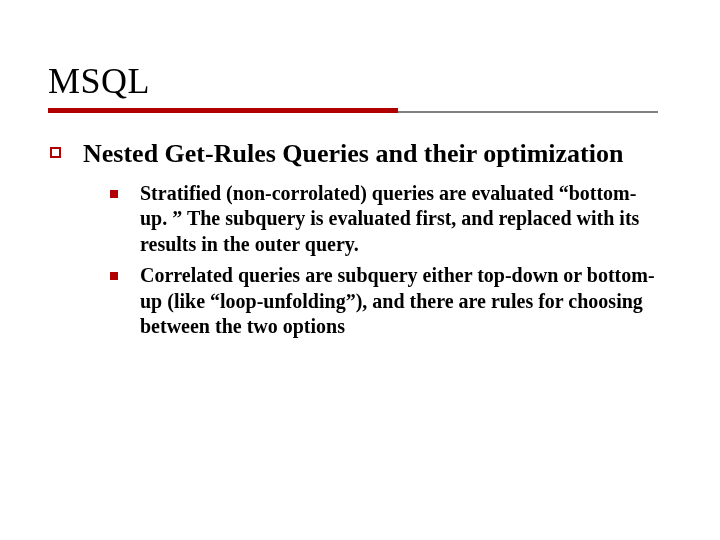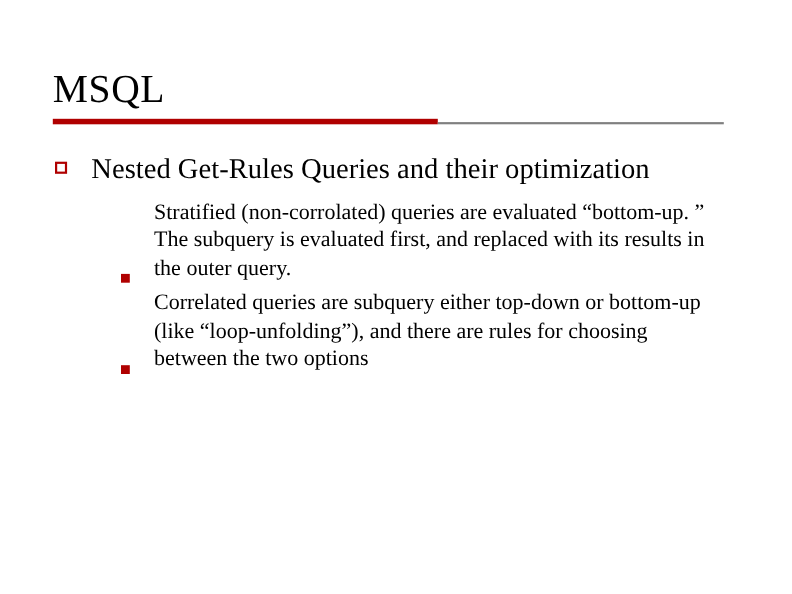--- a/index.html
+++ b/index.html
@@ -40,20 +40,21 @@
   .rule-gray {
     height: 2px;
     background: #808080;
     width: 260px;
     display: inline-block;
     vertical-align: top;
     margin-top: 3px;
   }
   .content {
     padding-left: 0px;
+    font-weight: bold;
   }
   .lvl1 {
     display: flex;
     align-items: flex-start;
     margin-bottom: 10px;
     margin-top: 4px;
   }
   .lvl1 .bullet-sq-open {
     width: 11px;
     height: 11px;
@@ -67,21 +68,21 @@
   .lvl1 .text {
     font-size: 26px;
     line-height: 1.25;
   }
   .lvl2-group {
     padding-left: 62px;
     padding-right: 10px;
   }
   .lvl2 {
     display: flex;
-    align-items: flex-end;
+    align-items: flex-start;
     margin-bottom: 6px;
   }
   .lvl2 .bullet-sq-fill {
     width: 8px;
     height: 8px;
     background: #b00000;
     margin-top: 9px;
     margin-right: 22px;
     flex: 0 0 auto;
   }

